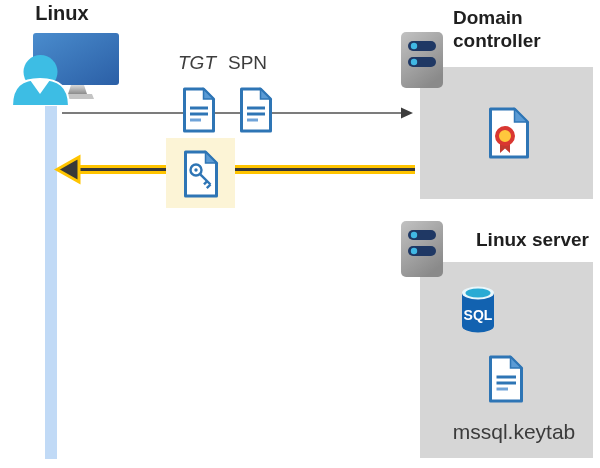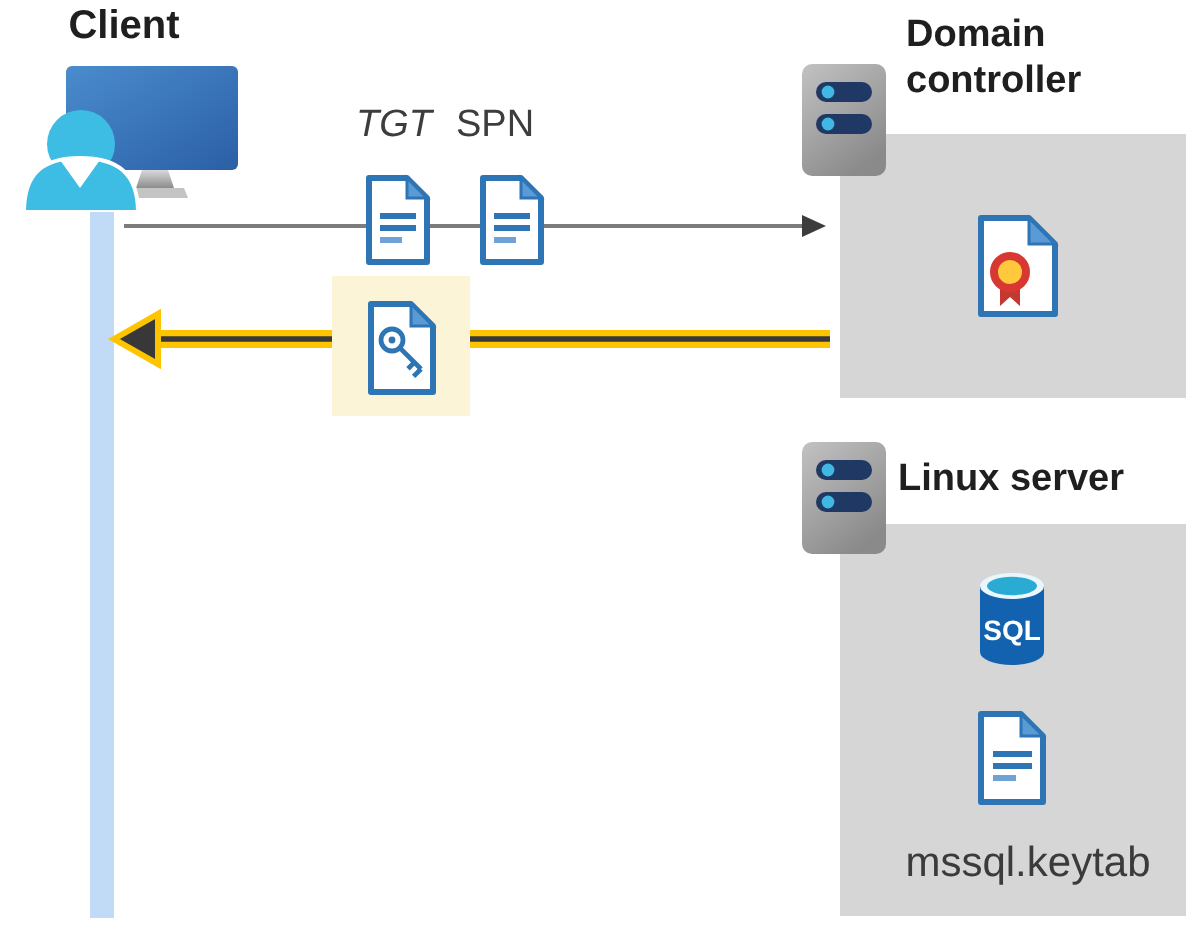--- a/index.html
+++ b/index.html
@@ -20,22 +20,22 @@
   .spn-icon{left:239px;top:87px;width:34px;height:46px;z-index:3;}
   .yellow-arrow{left:48px;top:150px;width:372px;height:40px;z-index:1;}
   .highlight-box{left:166px;top:138px;width:69px;height:70px;background:#fcf4d6;z-index:2;}
   .key-icon{left:183px;top:150px;width:36px;height:48px;z-index:3;}
   .dc-box{left:420px;top:67px;width:173px;height:132px;background:#d6d6d6;}
   .dc-label{left:453px;top:6px;width:145px;}
   .dc-server-icon{left:400px;top:31px;width:44px;height:58px;z-index:2;}
   .cert-icon{left:488px;top:107px;width:42px;height:52px;z-index:2;}
   .linux-box{left:420px;top:262px;width:173px;height:196px;background:#d6d6d6;}
   .linux-server-icon{left:400px;top:220px;width:44px;height:58px;z-index:2;}
-  .linux-label{left:449px;top:228px;width:140px;}
-  .sql-icon{left:488px;top:284px;width:36px;height:52px;z-index:2;}
+  .linux-label{left:449px;top:228px;width:140px;text-align:right;}
+  .sql-icon{left:460px;top:284px;width:36px;height:52px;z-index:2;}
   .keytab-icon{left:488px;top:355px;width:36px;height:48px;z-index:2;}
   .keytab-label{left:426px;top:420px;width:176px;text-align:center;font-size:21px;color:#3b3b3b;z-index:2;}
   svg{display:block;}
 </style>
 </head>
 <body>
 
 <div class="canvas">
 
   <div class="abs timeline-bar"></div>
@@ -48,21 +48,21 @@
   </div>
 
   <div class="abs yellow-arrow">
     <svg width="372" height="40" viewBox="0 0 372 40">
       <line x1="30" y1="19.5" x2="367" y2="19.5" stroke="#ffc400" stroke-width="9"></line>
       <line x1="30" y1="19.5" x2="367" y2="19.5" stroke="#383838" stroke-width="2.8"></line>
       <polygon points="9,19.5 31,7 31,32" fill="#383838" stroke="#ffc400" stroke-width="3"></polygon>
     </svg>
   </div>
 
-  <div class="abs label-bold client-label">Client</div>
+  <div class="abs label-bold client-label">Linux</div>
   <div class="abs client-icon">
     <svg width="112" height="78" viewBox="0 0 112 78">
       <defs>
         <linearGradient id="mon-g" x1="0" y1="0" x2="1" y2="1">
           <stop offset="0" stop-color="#4a8ccd"></stop>
             <stop offset="1" stop-color="#2b5fa6"></stop>
         </linearGradient>
         <linearGradient id="stand-g" x1="0" y1="0" x2="0" y2="1">
           <stop offset="0" stop-color="#d9d9d9"></stop>
             <stop offset="1" stop-color="#8c8c8c"></stop>

